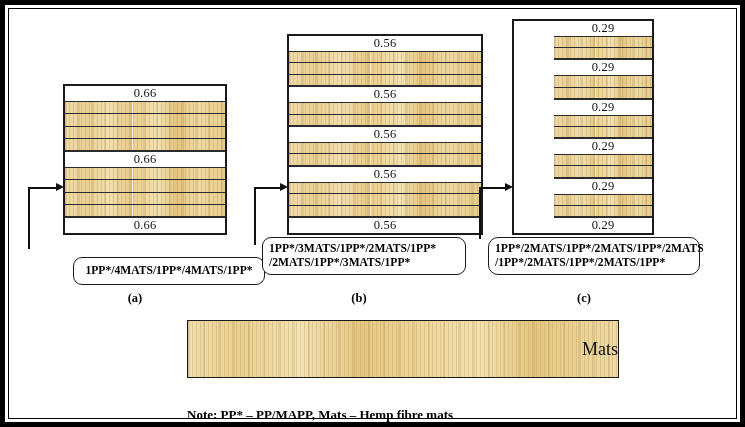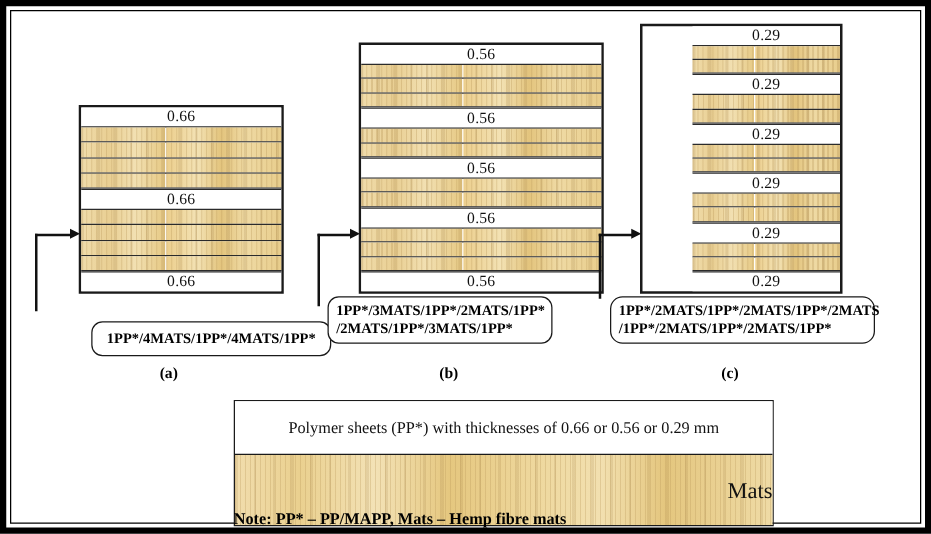--- a/index.html
+++ b/index.html
@@ -204,28 +204,28 @@
         <div class="layer mat lastmat" style="flex: 1 1 0px;"></div>
         <div class="layer pp last" style="flex: 1.22 1 0px;">
           <span>0.56</span>
         </div>
       </div>
 
     <div class="arrow-v" style="left:245px;top:178px;height:58px;"></div>
     <div class="arrow-h" style="left:245px;top:178px;width:28px;"></div>
     <div class="arrow-head" style="left:271px;top:174px;"></div>
 
-    <div class="codebox twoline" id="code-b" style="left:253px;top:228px;width:180px;height:38px;">
+    <div class="codebox twoline" id="code-b" style="left:253px;top:228px;width:204px;height:38px;">
       <span class="l2">1PP*/3MATS/1PP*/2MATS/1PP*</span>
       <span class="l2">/2MATS/1PP*/3MATS/1PP*</span>
     </div>
 
     <div class="subcap" style="left:320px;top:282px;width:60px;">(b)</div>
 
-    <div class="stack" id="stack-c" style="left:503px;top:10px;width:162px;height:216px;padding-left:40px;">
+    <div class="stack" id="stack-c" style="left:503px;top:10px;width:142px;height:216px;padding-left:40px;">
         <div class="layer pp first" style="flex: 1.22 1 0px;">
           <span>0.29</span>
         </div>
         <div class="layer mat" style="flex: 1 1 0px;"></div>
         <div class="layer mat lastmat" style="flex: 1 1 0px;"></div>
         <div class="layer pp" style="flex: 1.22 1 0px;">
           <span>0.29</span>
         </div>
         <div class="layer mat" style="flex: 1 1 0px;"></div>
         <div class="layer mat lastmat" style="flex: 1 1 0px;"></div>
@@ -254,23 +254,20 @@
     <div class="arrow-head" style="left:496px;top:174px;"></div>
 
     <div class="codebox twoline" id="code-c" style="left:479px;top:228px;width:212px;height:38px;border-radius:10px;">
       <span class="l2">1PP*/2MATS/1PP*/2MATS/1PP*/2MATS</span>
       <span class="l2">/1PP*/2MATS/1PP*/2MATS/1PP*</span>
     </div>
 
     <div class="subcap" style="left:545px;top:282px;width:60px;">(c)</div>
 
     <div id="legend">
-      <div class="lg-pp">
-        <span>Polymer sheets (PP*) with thicknesses of 0.66 or 0.56 or 0.29 mm</span>
-      </div>
       <div class="lg-mat">
         <span>Mats</span>
       </div>
     </div>
 
     <div id="note">Note: PP* – PP/MAPP, Mats – Hemp fibre mats</div>
 
   </div>
 </div>
 

